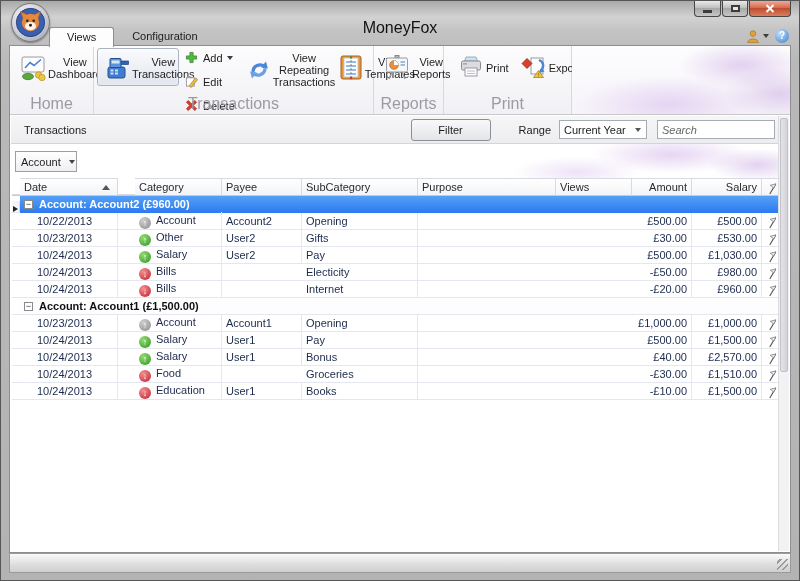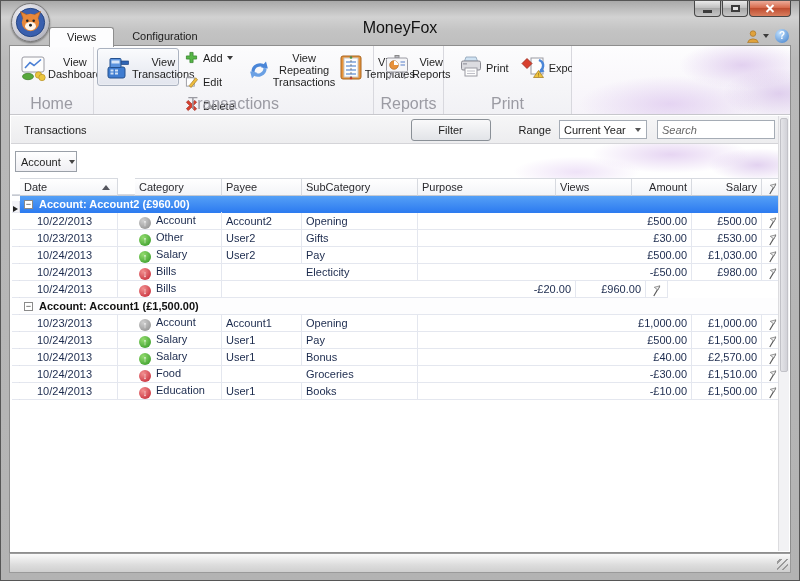--- a/index.html
+++ b/index.html
@@ -413,20 +413,21 @@
               <path d="M3 13 L9.5 2" stroke="#555" stroke-width="1.2" fill="none"></path>
               <path d="M9.5 2 L3.5 3.5 L7.5 6.5 Z" fill="#ececec" stroke="#777" stroke-width="0.8"></path>
             </svg></div>
       </div>
       <div class="trow">
         <div class="c w-ind"></div>
         <div class="c w-date datecell">10/24/2013</div>
         <div class="c w-sp"></div>
         <div class="c w-cat"><span class="cicon" data-icon="expense"></span><span>Bills</span></div>
         <div class="c w-pay"></div>
+        <div class="c w-sub">Internet</div>
         <div class="c w-pur"></div>
         <div class="c w-mem"></div>
         <div class="c w-amt">-£20.00</div>
         <div class="c w-bal">£960.00</div>
         <div class="c w-flag"><svg class="flagsvg" width="12" height="13" viewBox="0 0 13 14">
               <path d="M3 13 L9.5 2" stroke="#555" stroke-width="1.2" fill="none"></path>
               <path d="M9.5 2 L3.5 3.5 L7.5 6.5 Z" fill="#ececec" stroke="#777" stroke-width="0.8"></path>
             </svg></div>
       </div>
 

